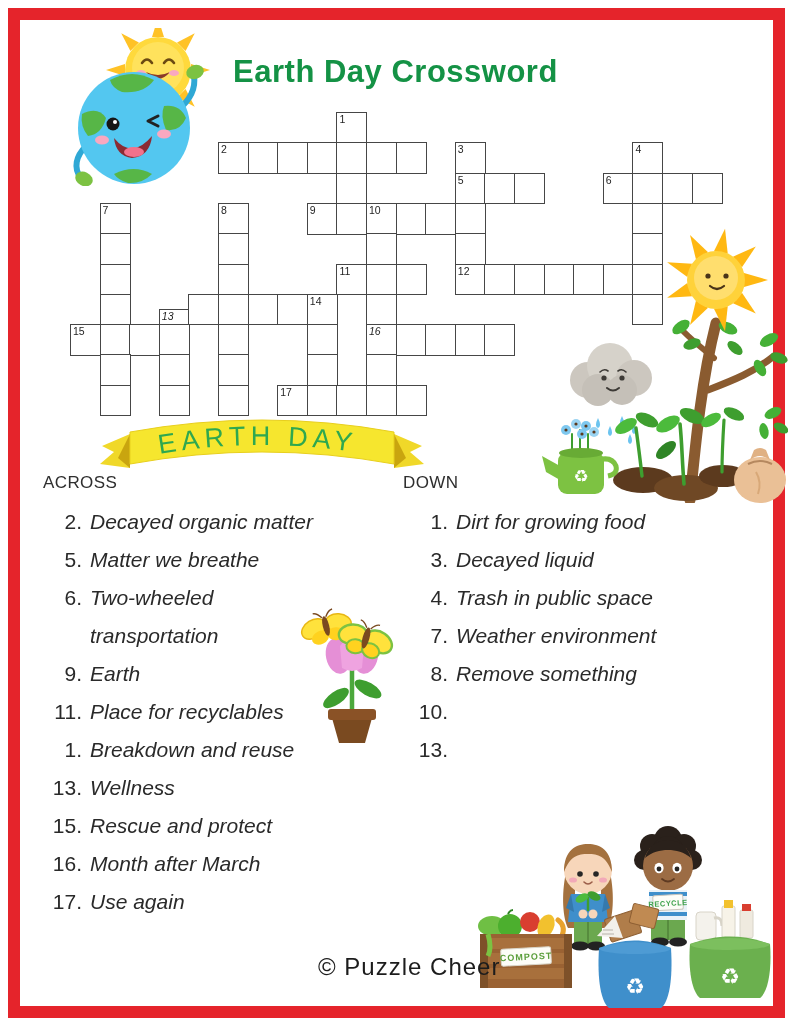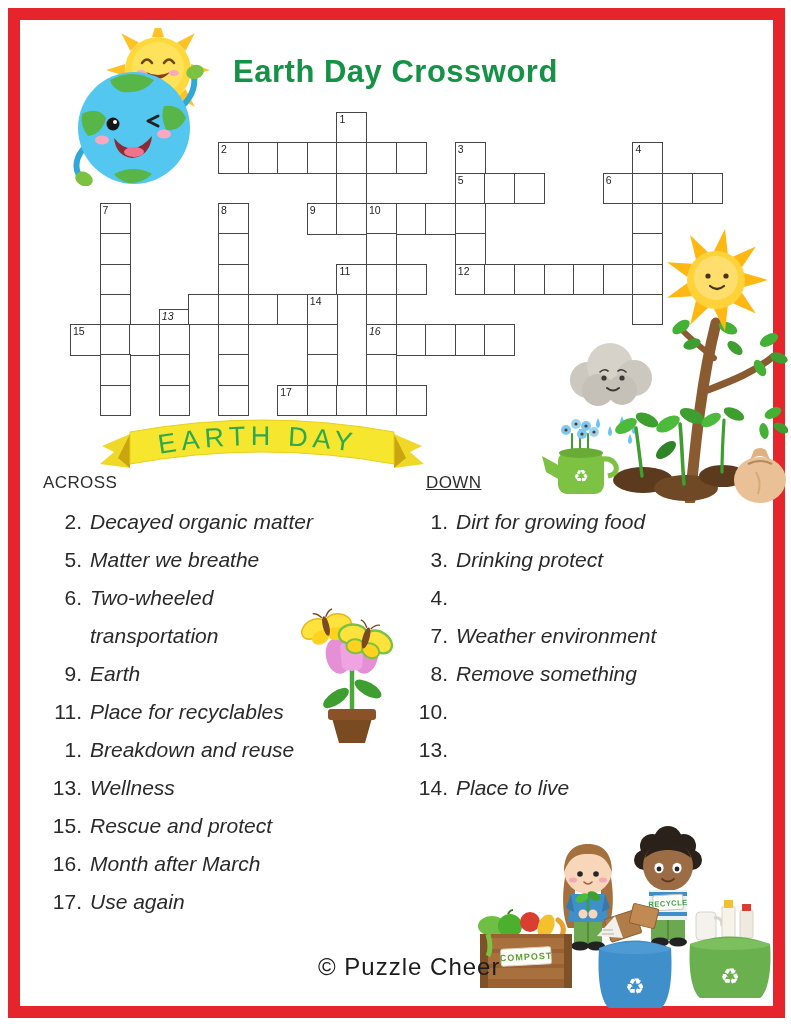--- a/index.html
+++ b/index.html
@@ -22,21 +22,21 @@
     box-sizing:border-box;background:#fff;
   }
   .cellnum{
     position:absolute;left:2px;top:0px;font-size:10.5px;color:#1e1e1e;line-height:12px;
   }
   .section-h{
     position:absolute;top:473px;font-size:17px;color:#2e2e2e;
     letter-spacing:.4px;z-index:6;
   }
   #across-h{left:43px;}
-  #down-h{left:426px;text-decoration:underline;}
+  #down-h{left:403px;}
   .clues{position:absolute;top:503px;z-index:6;}
   #across-list{left:42px;width:352px;}
   #down-list{left:402px;width:370px;}
   .clue{display:flex;align-items:flex-start;font-size:21px;color:#2a2a2a;line-height:38px;}
   .clue-num{flex:none;text-align:right;padding-right:8px;}
   #across-list .clue-num{width:40px;}
   #down-list .clue-num{width:46px;}
   .clue-text{white-space:pre-line;font-style:italic;}
   .copyright{
     position:absolute;left:318px;top:953px;font-size:24px;color:#1c1c1c;
@@ -365,42 +365,39 @@
       <span class="clue-text">Use again</span>
     </div>
   </div>
 <div class="clues" id="down-list">
     <div class="clue">
       <span class="clue-num">1.</span>
       <span class="clue-text">Dirt for growing food</span>
     </div>
     <div class="clue">
       <span class="clue-num">3.</span>
-      <span class="clue-text">Drinking protect</span>
+      <span class="clue-text">Decayed liquid</span>
     </div>
     <div class="clue">
       <span class="clue-num">4.</span>
+      <span class="clue-text">Trash in public space</span>
     </div>
     <div class="clue">
       <span class="clue-num">7.</span>
       <span class="clue-text">Weather environment</span>
     </div>
     <div class="clue">
       <span class="clue-num">8.</span>
       <span class="clue-text">Remove something</span>
     </div>
     <div class="clue">
       <span class="clue-num">10.</span>
     </div>
     <div class="clue">
       <span class="clue-num">13.</span>
-    </div>
-    <div class="clue">
-      <span class="clue-num">14.</span>
-      <span class="clue-text">Place to live</span>
     </div>
   </div>
 
 <div class="illus" style="left:300px;top:556px;">
 <svg width="105" height="190" viewBox="0 0 105 190">
   <g>
     <path d="M52,112 L52,166" stroke="#4ca83c" stroke-width="4.5" stroke-linecap="round"></path>
     <ellipse cx="36" cy="142" rx="15" ry="6.5" fill="#3e9e2f" transform="rotate(-35 36 142)"></ellipse>
     <ellipse cx="68" cy="133" rx="15" ry="6.5" fill="#3e9e2f" transform="rotate(30 68 133)"></ellipse>
     <ellipse cx="38" cy="100" rx="12" ry="18" fill="#e58fd6" transform="rotate(-12 38 100)"></ellipse>

